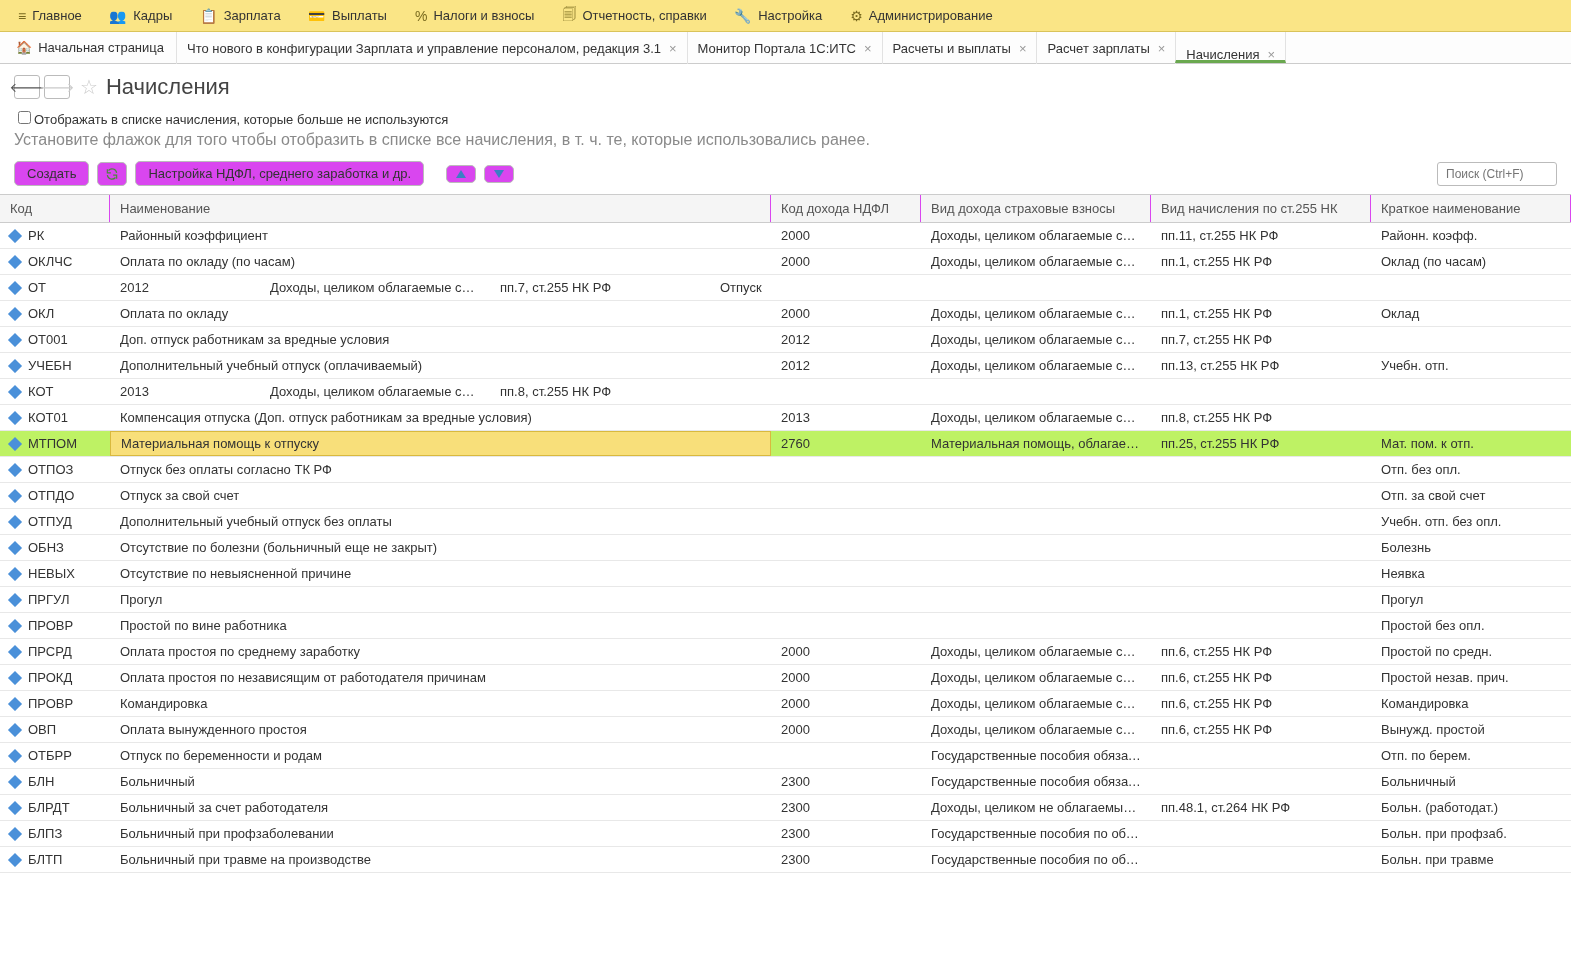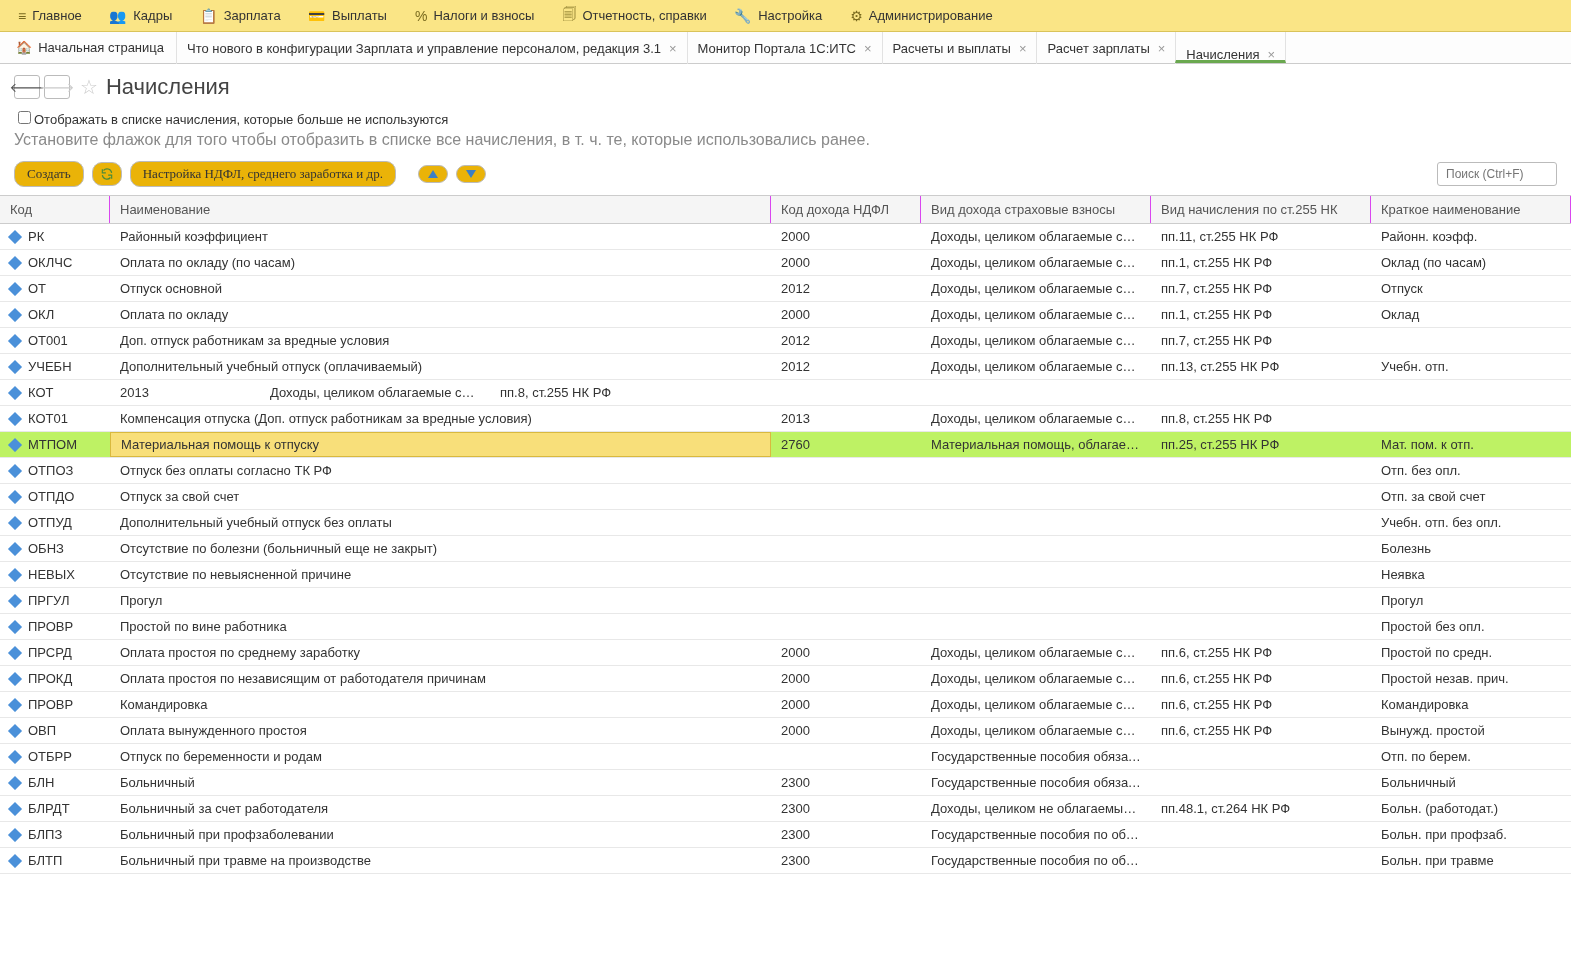--- a/index.html
+++ b/index.html
@@ -108,27 +108,26 @@
   }
   
   .toolbar {
     display: flex;
     align-items: center;
     padding: 4px 14px 8px 14px;
     gap: 8px;
   }
   .btn {
     border: 1px solid #bbb;
-    background: #eab308;
-    border-radius: 10px;
+    background: #d946ef;
+    border-radius: 5px;
     padding: 4px 12px;
     cursor: pointer;
     font-size: 13px;
     color: #333;
-    font-family: Liberation Serif, serif;
   }
   .btn-icon {
     width: 30px;
     padding: 4px 0;
     display: inline-flex;
     justify-content: center;
     align-items: center;
   }
   .toolbar-spacer { margin-left: 6px; }
   .arrow-up, .arrow-down {
@@ -336,21 +335,20 @@
         <div class="cell col-ndfl">2000</div>
         <div class="cell col-ins">Доходы, целиком облагаемые страхо...</div>
         <div class="cell col-255">пп.1, ст.255 НК РФ</div>
         <div class="cell col-short">Оклад (по часам)</div>
       </div>
       <div class="row">
         <div class="cell col-code">
           <span class="row-icon"></span>
           <span>ОТ</span>
         </div>
-        <div class="cell col-name name">Отпуск основной</div>
         <div class="cell col-ndfl">2012</div>
         <div class="cell col-ins">Доходы, целиком облагаемые страхо...</div>
         <div class="cell col-255">пп.7, ст.255 НК РФ</div>
         <div class="cell col-short">Отпуск</div>
       </div>
       <div class="row">
         <div class="cell col-code">
           <span class="row-icon"></span>
           <span>ОКЛ</span>
         </div>

